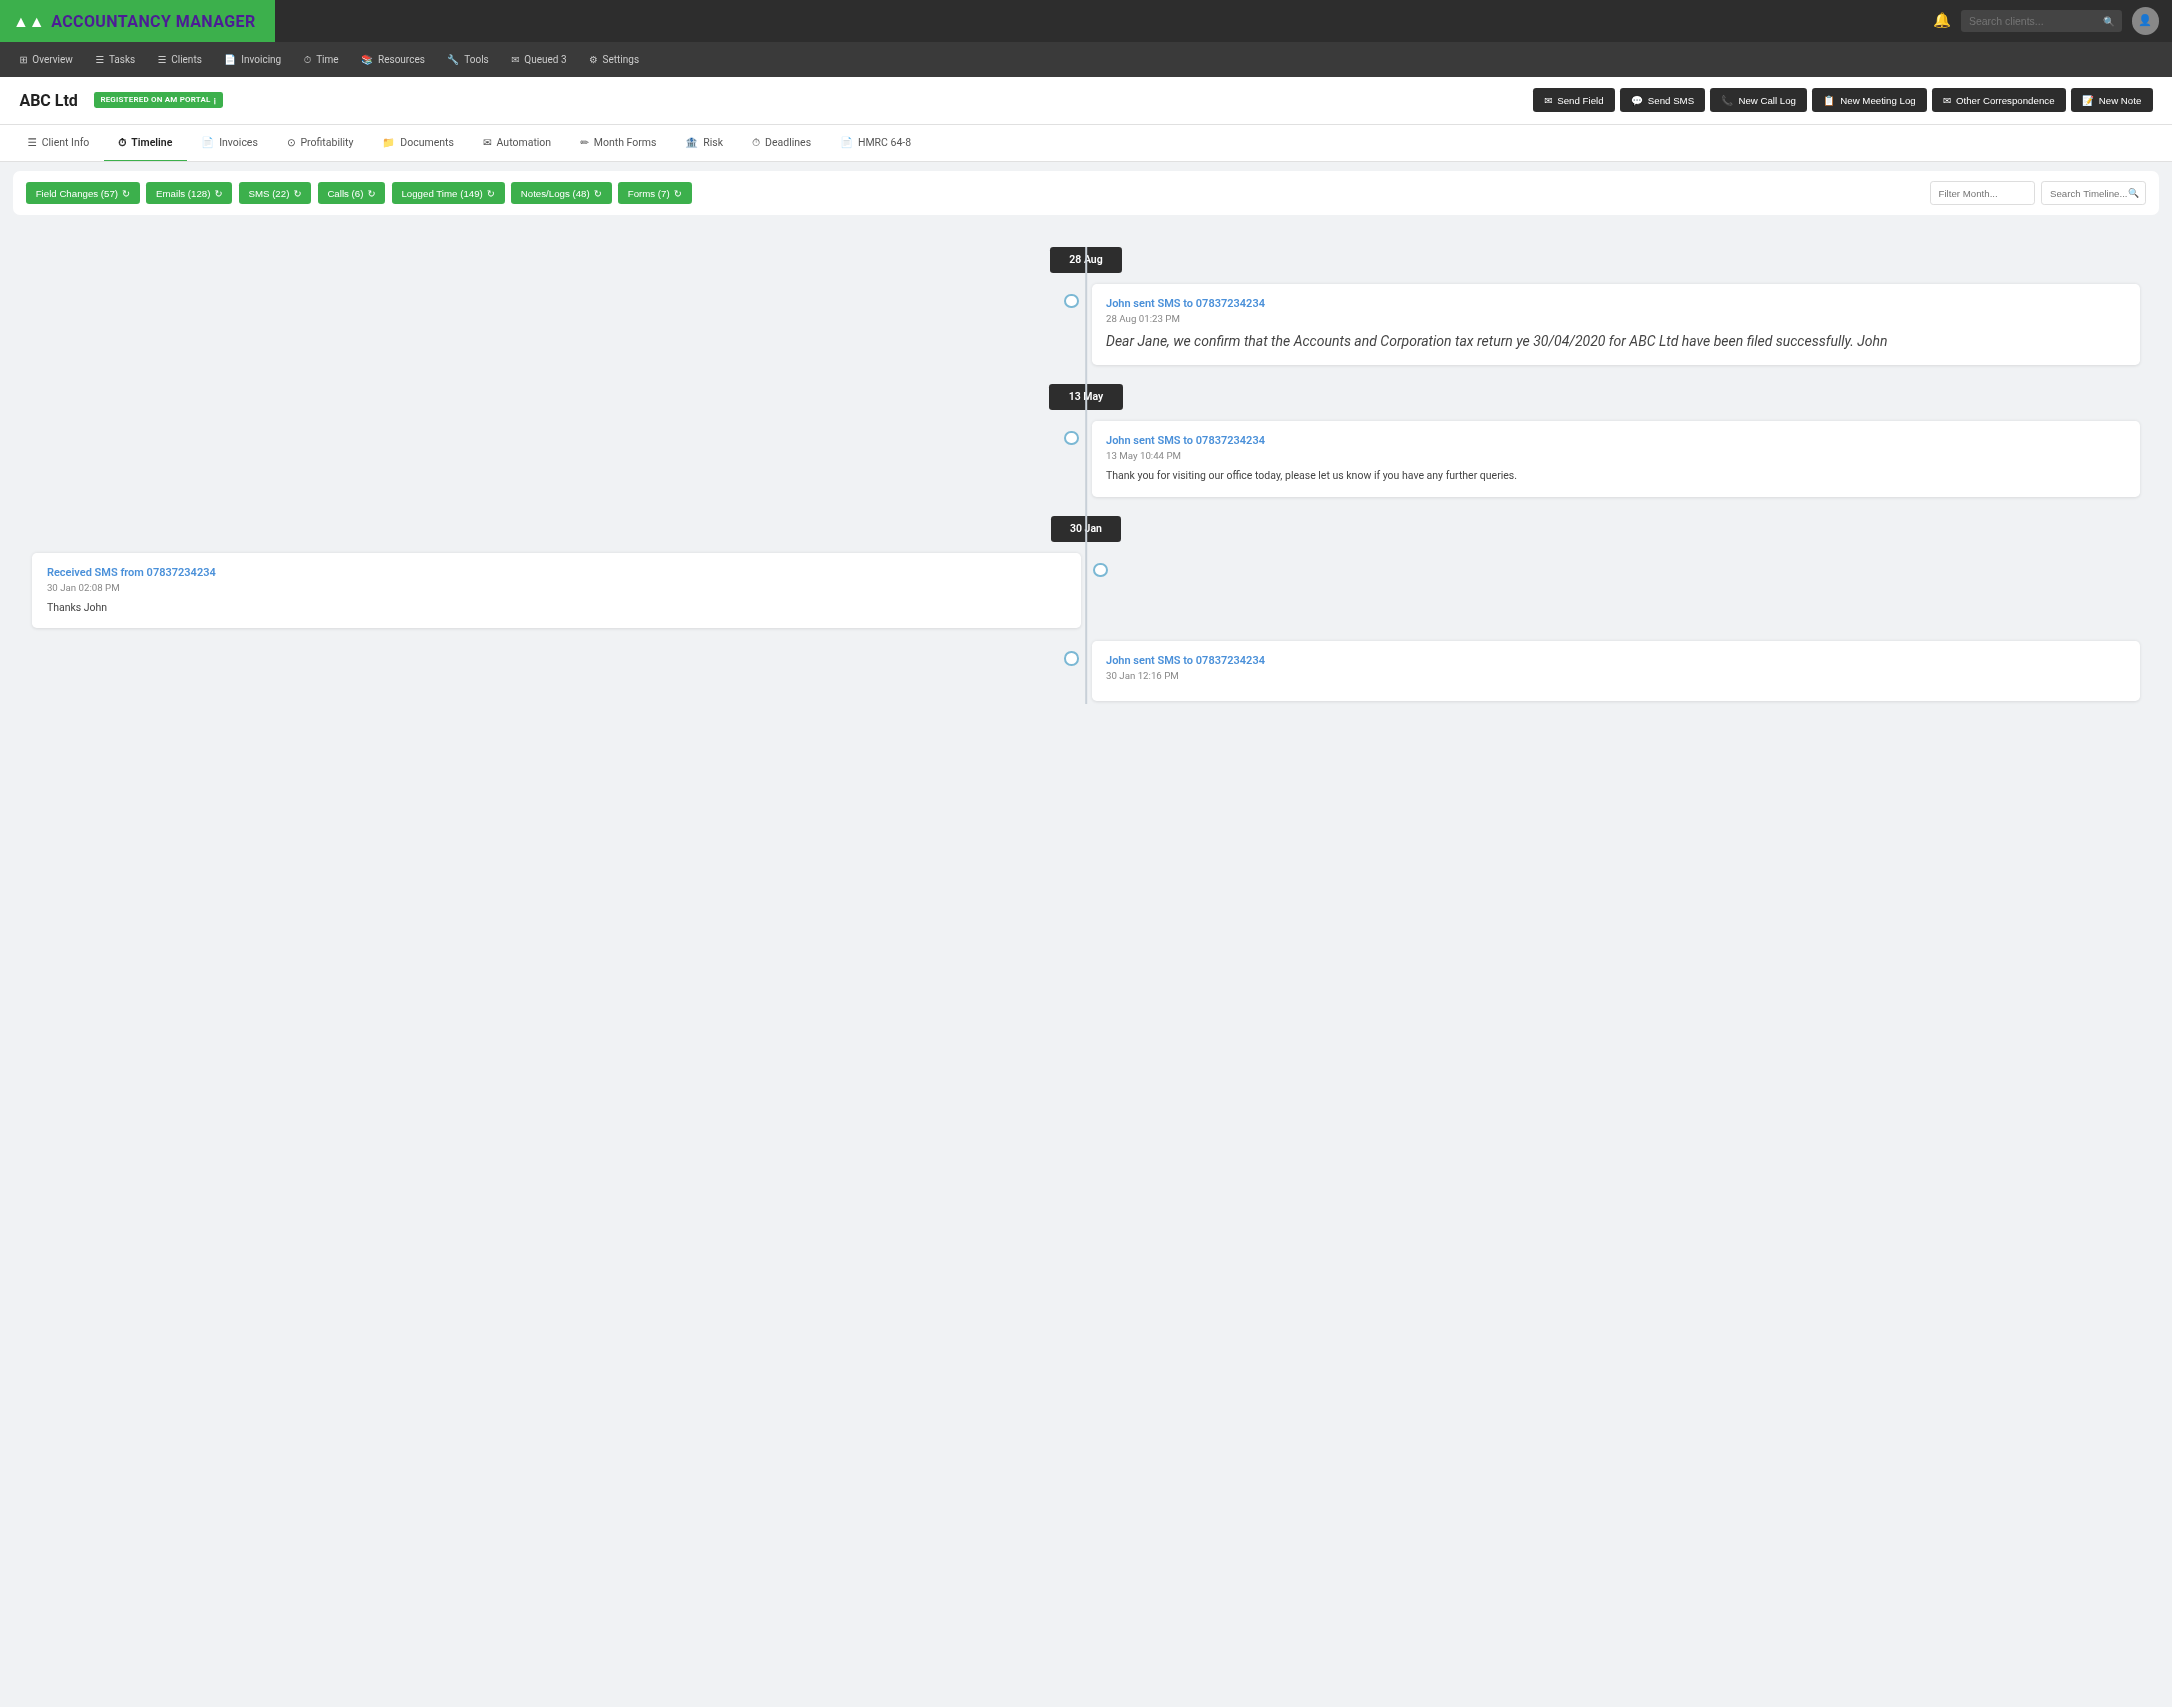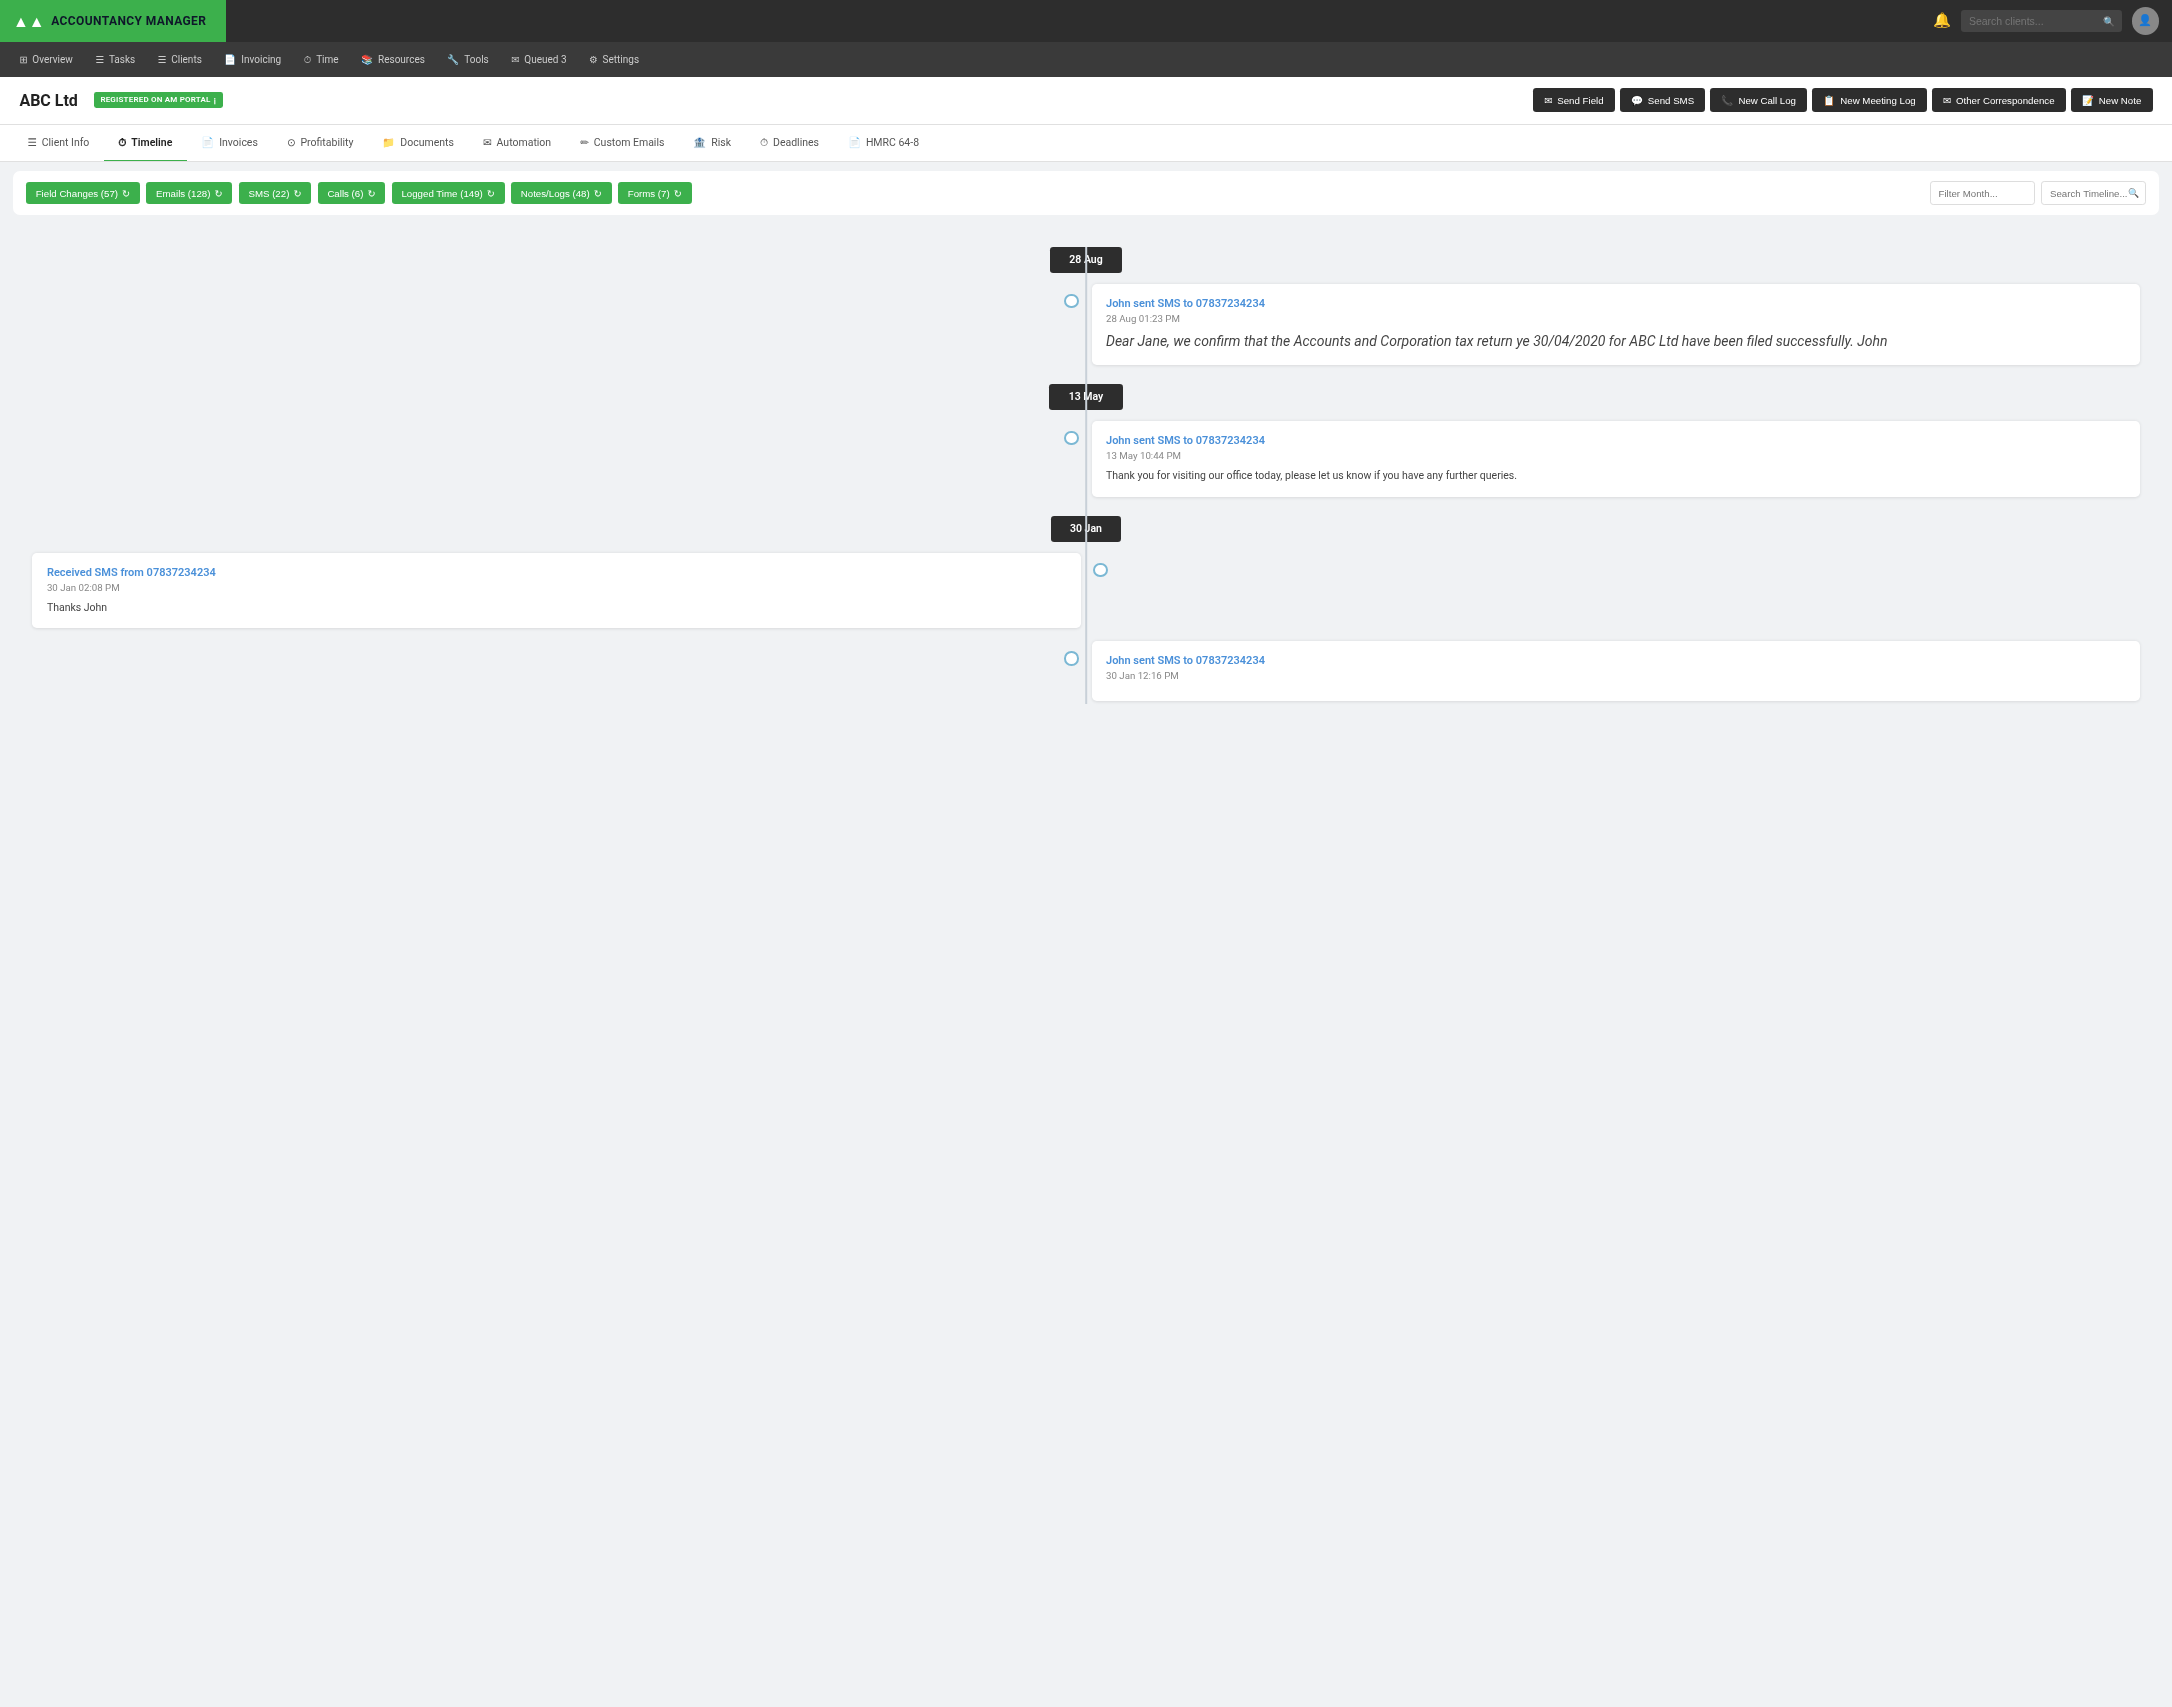--- a/index.html
+++ b/index.html
@@ -1,21 +1,21 @@
 <!DOCTYPE html>
 <html style="font-size:13px"><head>
   <meta charset="utf-8">
   <style>
     * { box-sizing: border-box; margin: 0; padding: 0; }
     body { font-family: -apple-system, BlinkMacSystemFont, 'Segoe UI', Roboto, sans-serif; background: #f0f2f4; font-size: 10.5px; color: #333; }
 
     
     .top-bar { display: flex; align-items: center; background: #2d2d2d; height: 42px; padding: 0 13px; }
     .logo-area { display: flex; align-items: center; background: #3cb04c; height: 42px; padding: 0 13px; margin: 0px -13px 0 -13px; padding-right: 19.4px; }
-    .logo-text { color: #0f172a; font-weight: 700; font-size: 12px; letter-spacing: 0.4px; }
+    .logo-text { color: #4c1d95; font-weight: 700; font-size: 16px; letter-spacing: 0.4px; }
     .logo-icon { color: white; margin-right: 6.5px; font-size: 16px; }
     .top-right { display: flex; align-items: center; margin-left: auto; gap: 9.7px; }
     .search-box { background: #444; border: none; border-radius: 3.2px; padding: 4.8px 24px 4.8px 8px; color: #ccc; font-size: 10.5px; width: 161px; position: relative; }
     .search-wrapper { position: relative; }
     .search-icon-top { position: absolute; right: 6.5px; top: 50%; transform: translateY(-50%); color: #aaa; font-size: 9.7px; }
     .bell-icon { color: #ccc; font-size: 14.5px; cursor: pointer; }
     .avatar { width: 27.4px; height: 27.4px; border-radius: 50%; background: #888; overflow: hidden; display: flex; align-items: center; justify-content: center; color: white; font-size: 11.3px; }
 
     
     .main-nav { background: #3a3a3a; display: flex; align-items: center; height: 35px; padding: 0 9.7px; gap: 3.2px; }
@@ -161,21 +161,21 @@
   <div class="tab">
     <span>📁</span>
     <span>Documents</span>
   </div>
   <div class="tab">
     <span>✉</span>
     <span>Automation</span>
   </div>
   <div class="tab">
     <span>✏</span>
-    <span>Custom Emails</span>
+    <span>Month Forms</span>
   </div>
   <div class="tab">
     <span>🏦</span>
     <span>Risk</span>
   </div>
   <div class="tab">
     <span>⏱</span>
     <span>Deadlines</span>
   </div>
   <div class="tab">

